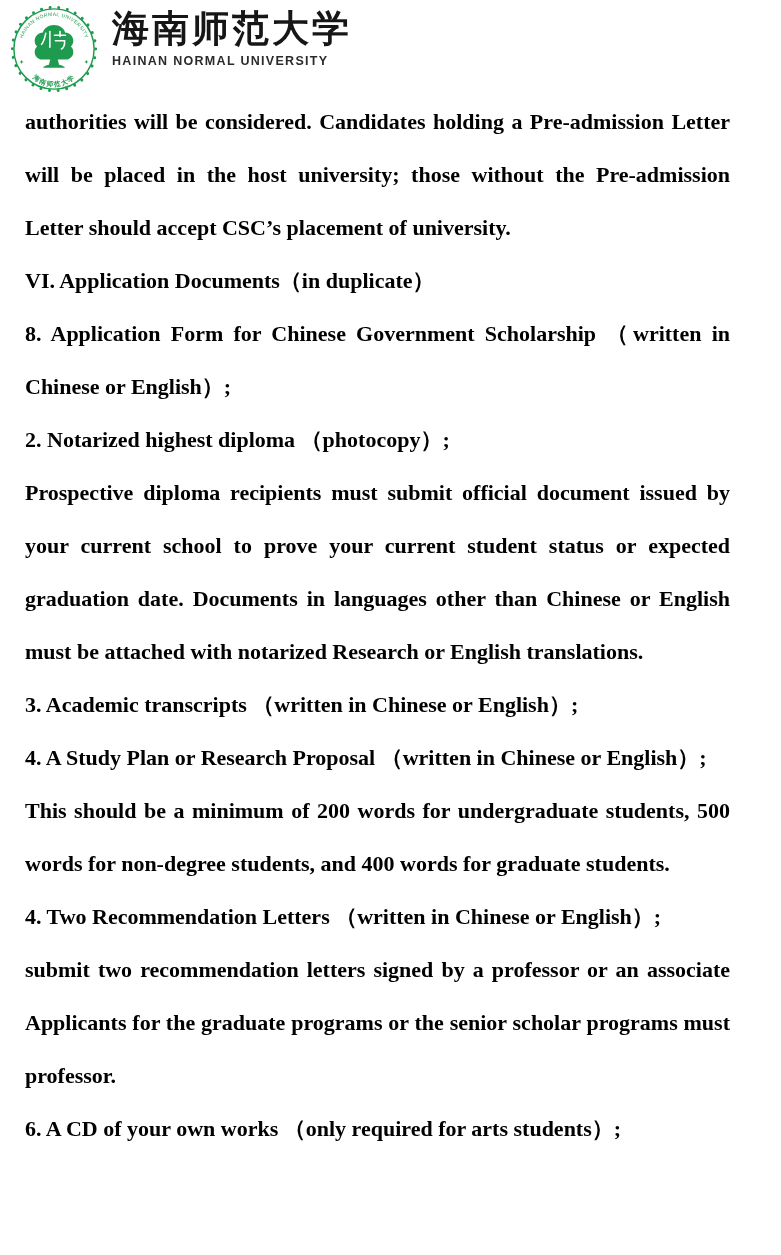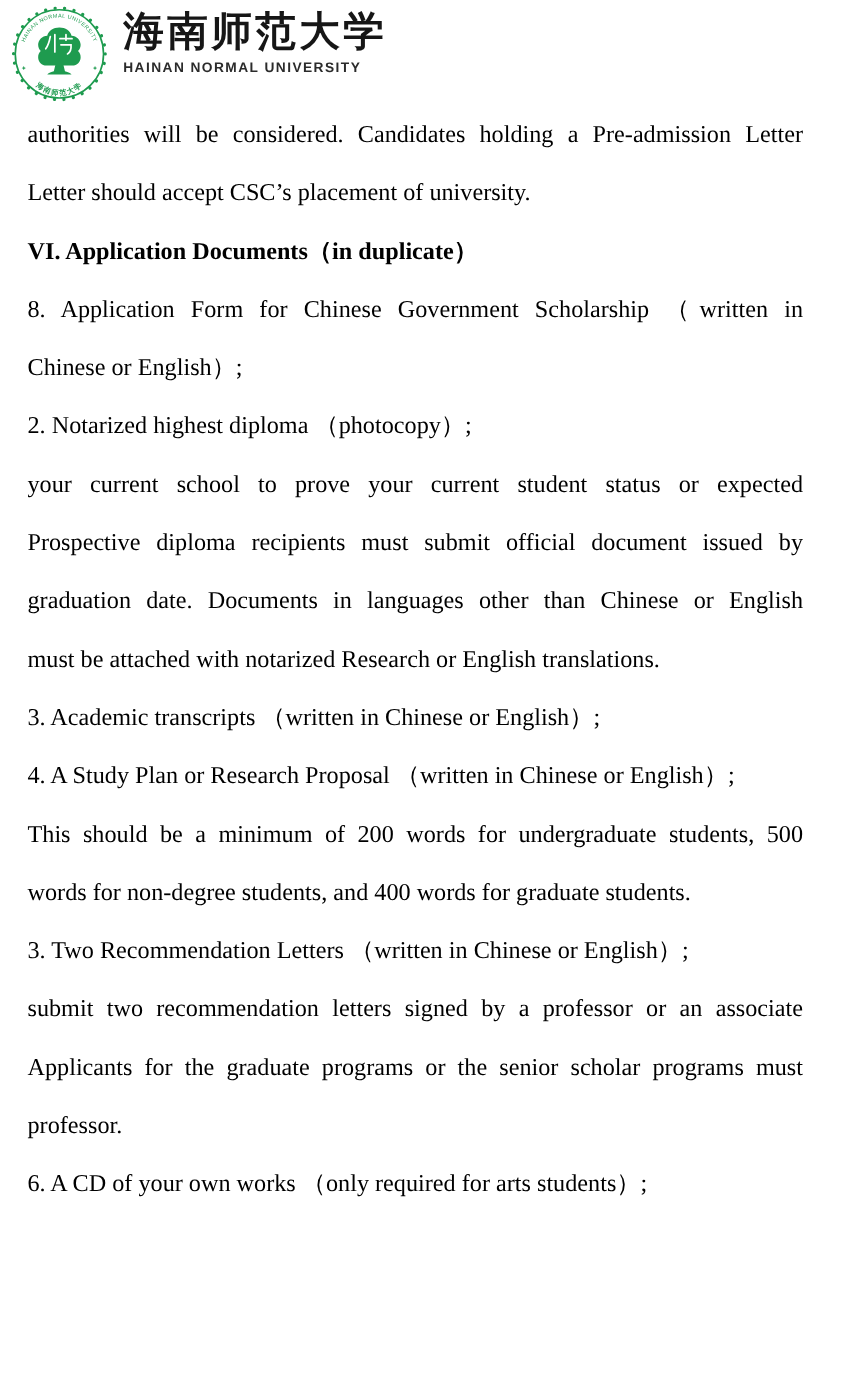--- a/index.html
+++ b/index.html
@@ -54,20 +54,21 @@
   }
   
   .bodytext {
     padding: 0 51px 0 25px;
     font-size: 22px;
   }
   .ln {
     line-height: 53px;
     height: 53px;
     overflow: visible;
+    font-weight: bold;
   }
   .j {
     text-align: justify;
     text-align-last: justify;
   }
   .heading .ln { font-weight: bold; }
 </style>
 </head>
 <body>
 
@@ -112,59 +113,60 @@
     <div class="names">
       <div class="cn">海南师范大学</div>
       <div class="en">HAINAN NORMAL UNIVERSITY</div>
     </div>
   </header>
 
   <main class="bodytext">
 
     <div class="blk">
       <div class="ln j">authorities will be considered. Candidates holding a Pre-admission Letter</div>
+      <div class="ln j">will be placed in the host university; those without the Pre-admission</div>
       <div class="ln">Letter should accept CSC’s placement of university.</div>
     </div>
 
     <div class="blk heading">
       <div class="ln">VI. Application Documents（in duplicate）</div>
     </div>
 
     <div class="blk">
       <div class="ln j">8. Application Form for Chinese Government Scholarship （written in</div>
       <div class="ln">Chinese or English）;</div>
     </div>
 
     <div class="blk">
       <div class="ln">2. Notarized highest diploma （photocopy）;</div>
     </div>
 
     <div class="blk">
+      <div class="ln j">Prospective diploma recipients must submit official document issued by</div>
       <div class="ln j">your current school to prove your current student status or expected</div>
-      <div class="ln j">Prospective diploma recipients must submit official document issued by</div>
       <div class="ln j">graduation date. Documents in languages other than Chinese or English</div>
       <div class="ln">must be attached with notarized Research or English translations.</div>
     </div>
 
     <div class="blk">
       <div class="ln">3. Academic transcripts （written in Chinese or English）;</div>
     </div>
 
 
     <div class="blk">
       <div class="ln">4. A Study Plan or Research Proposal （written in Chinese or English）;</div>
     </div>
 
     <div class="blk">
       <div class="ln j">This should be a minimum of 200 words for undergraduate students, 500</div>
       <div class="ln">words for non-degree students, and 400 words for graduate students.</div>
     </div>
 
     <div class="blk">
-      <div class="ln">3. Two Recommendation Letters （written in Chinese or English）;</div>
+      <div class="ln">4. Two Recommendation Letters （written in Chinese or English）;</div>
     </div>
 
     <div class="blk">
       <div class="ln j">submit two recommendation letters signed by a professor or an associate</div>
       <div class="ln j">Applicants for the graduate programs or the senior scholar programs must</div>
       <div class="ln">professor.</div>
     </div>
 
     <div class="blk">
       <div class="ln">6. A CD of your own works （only required for arts students）;</div>

